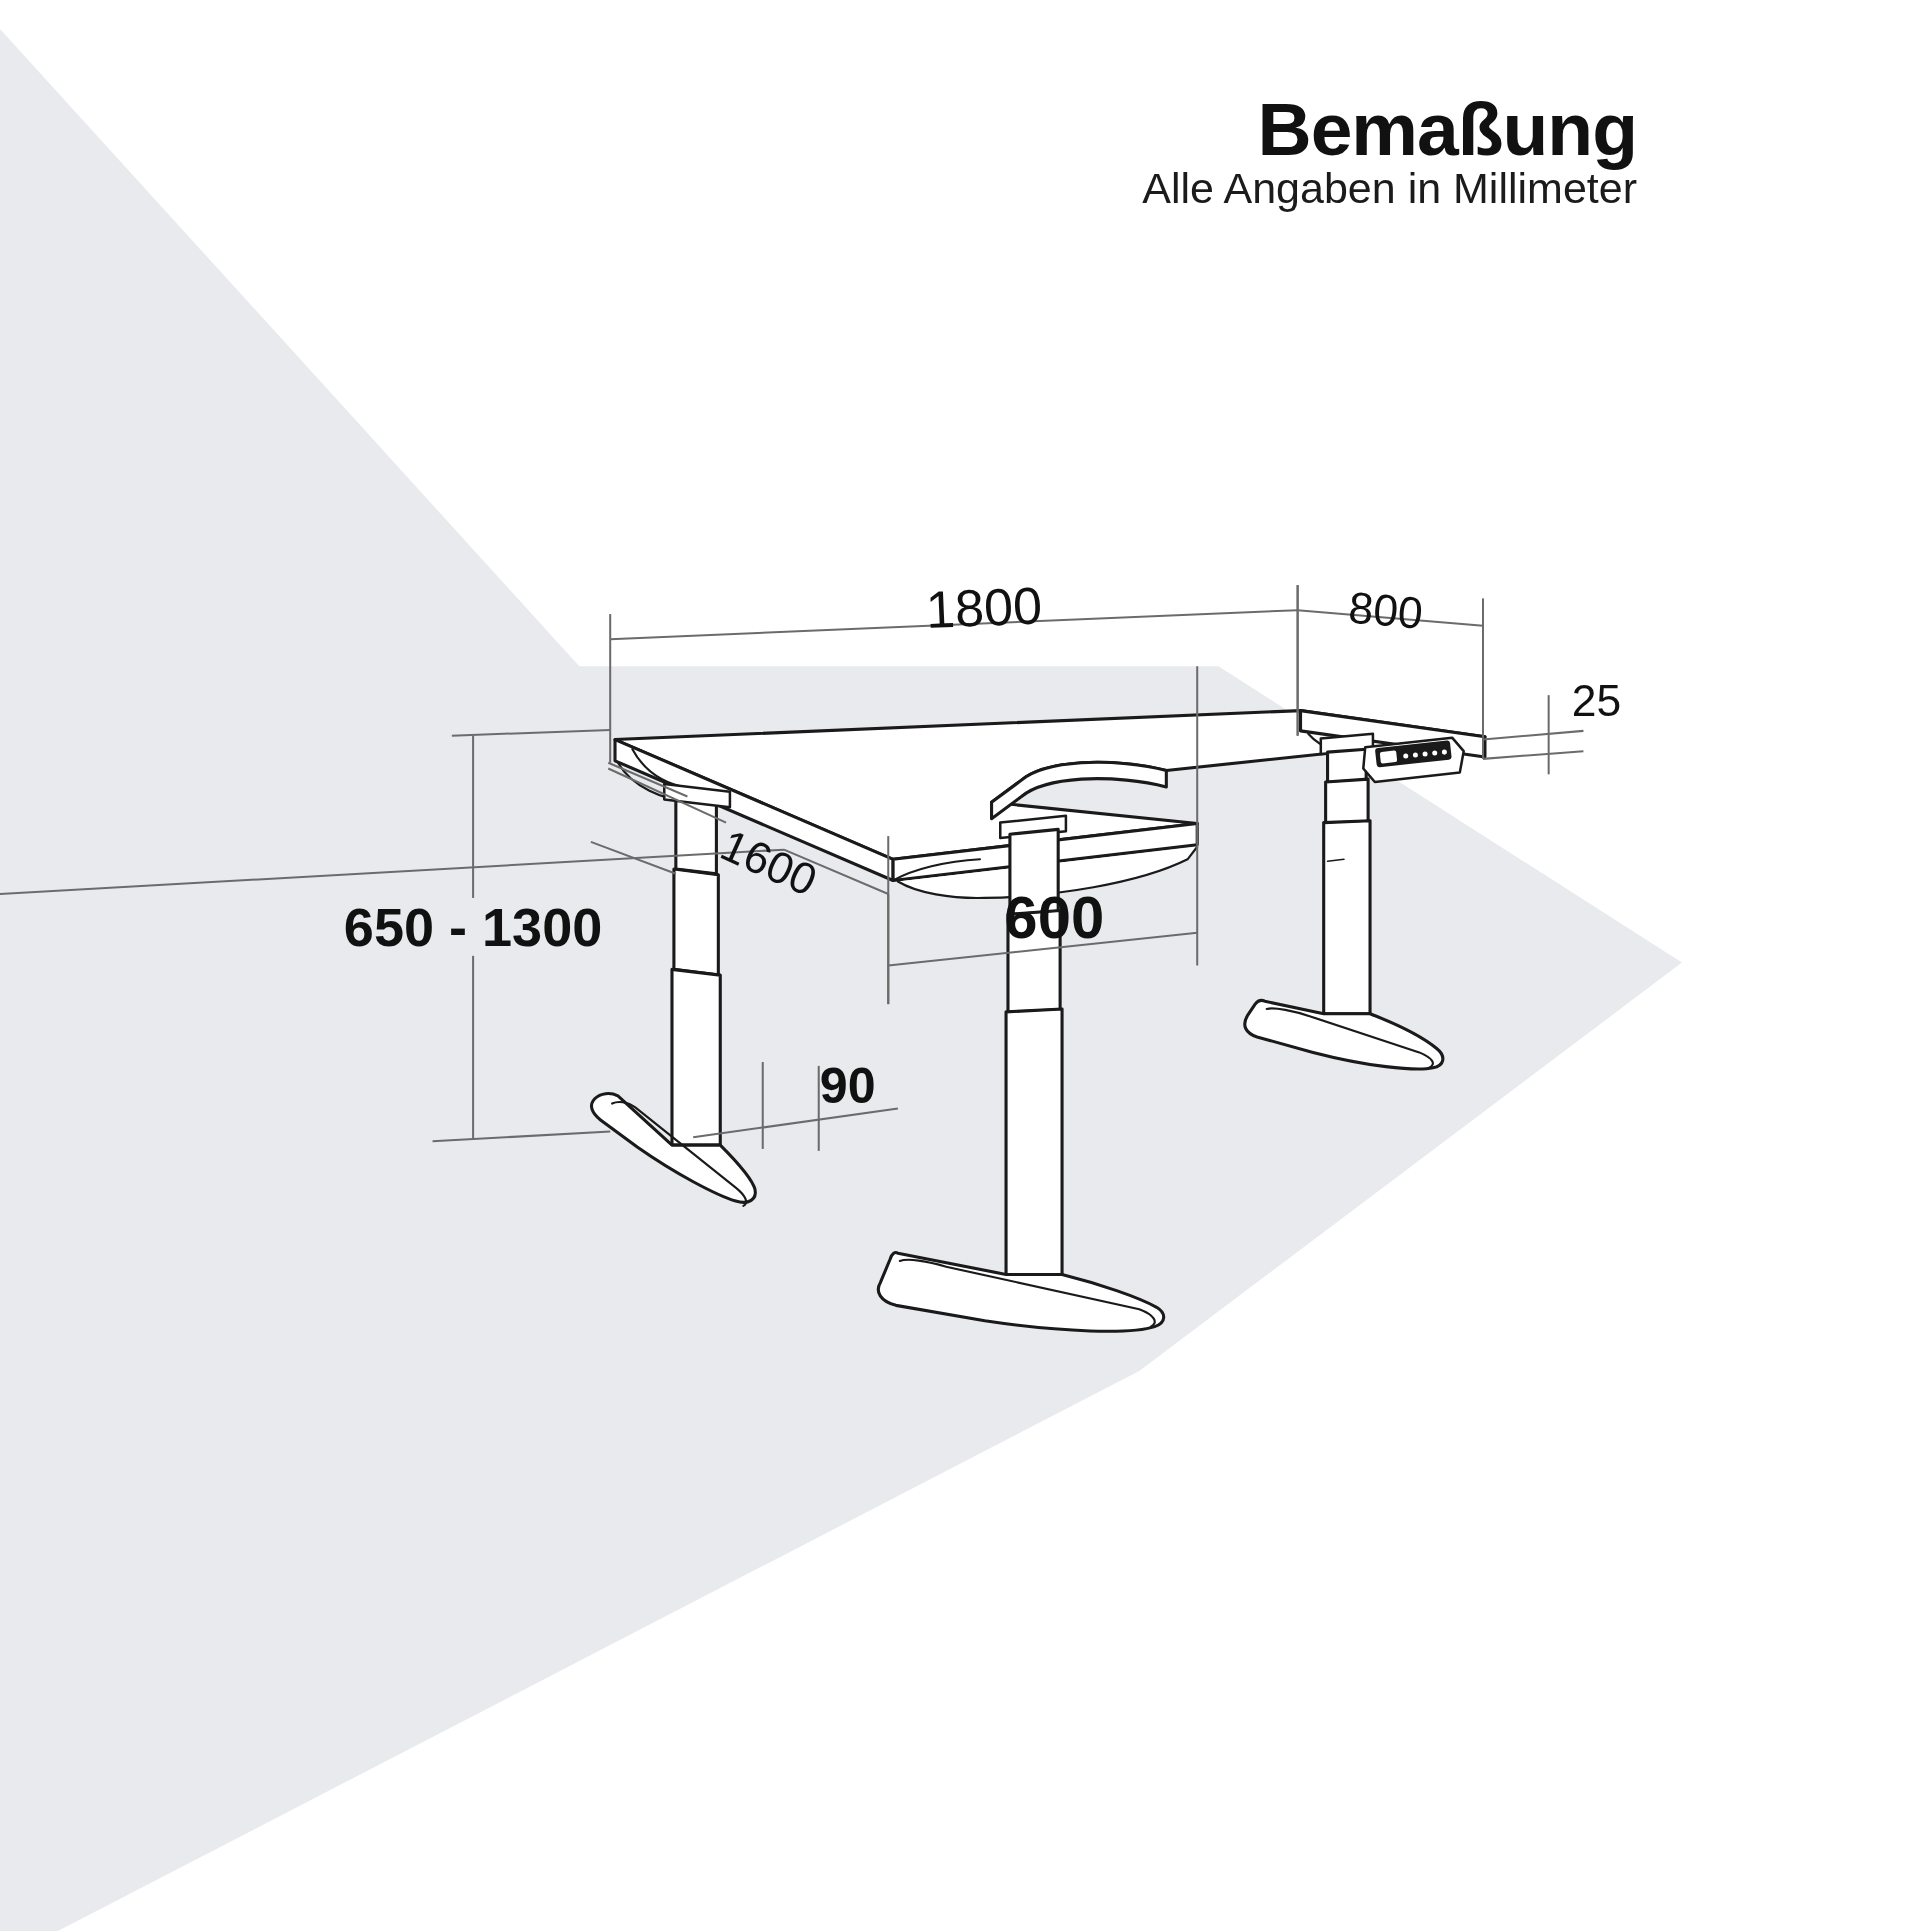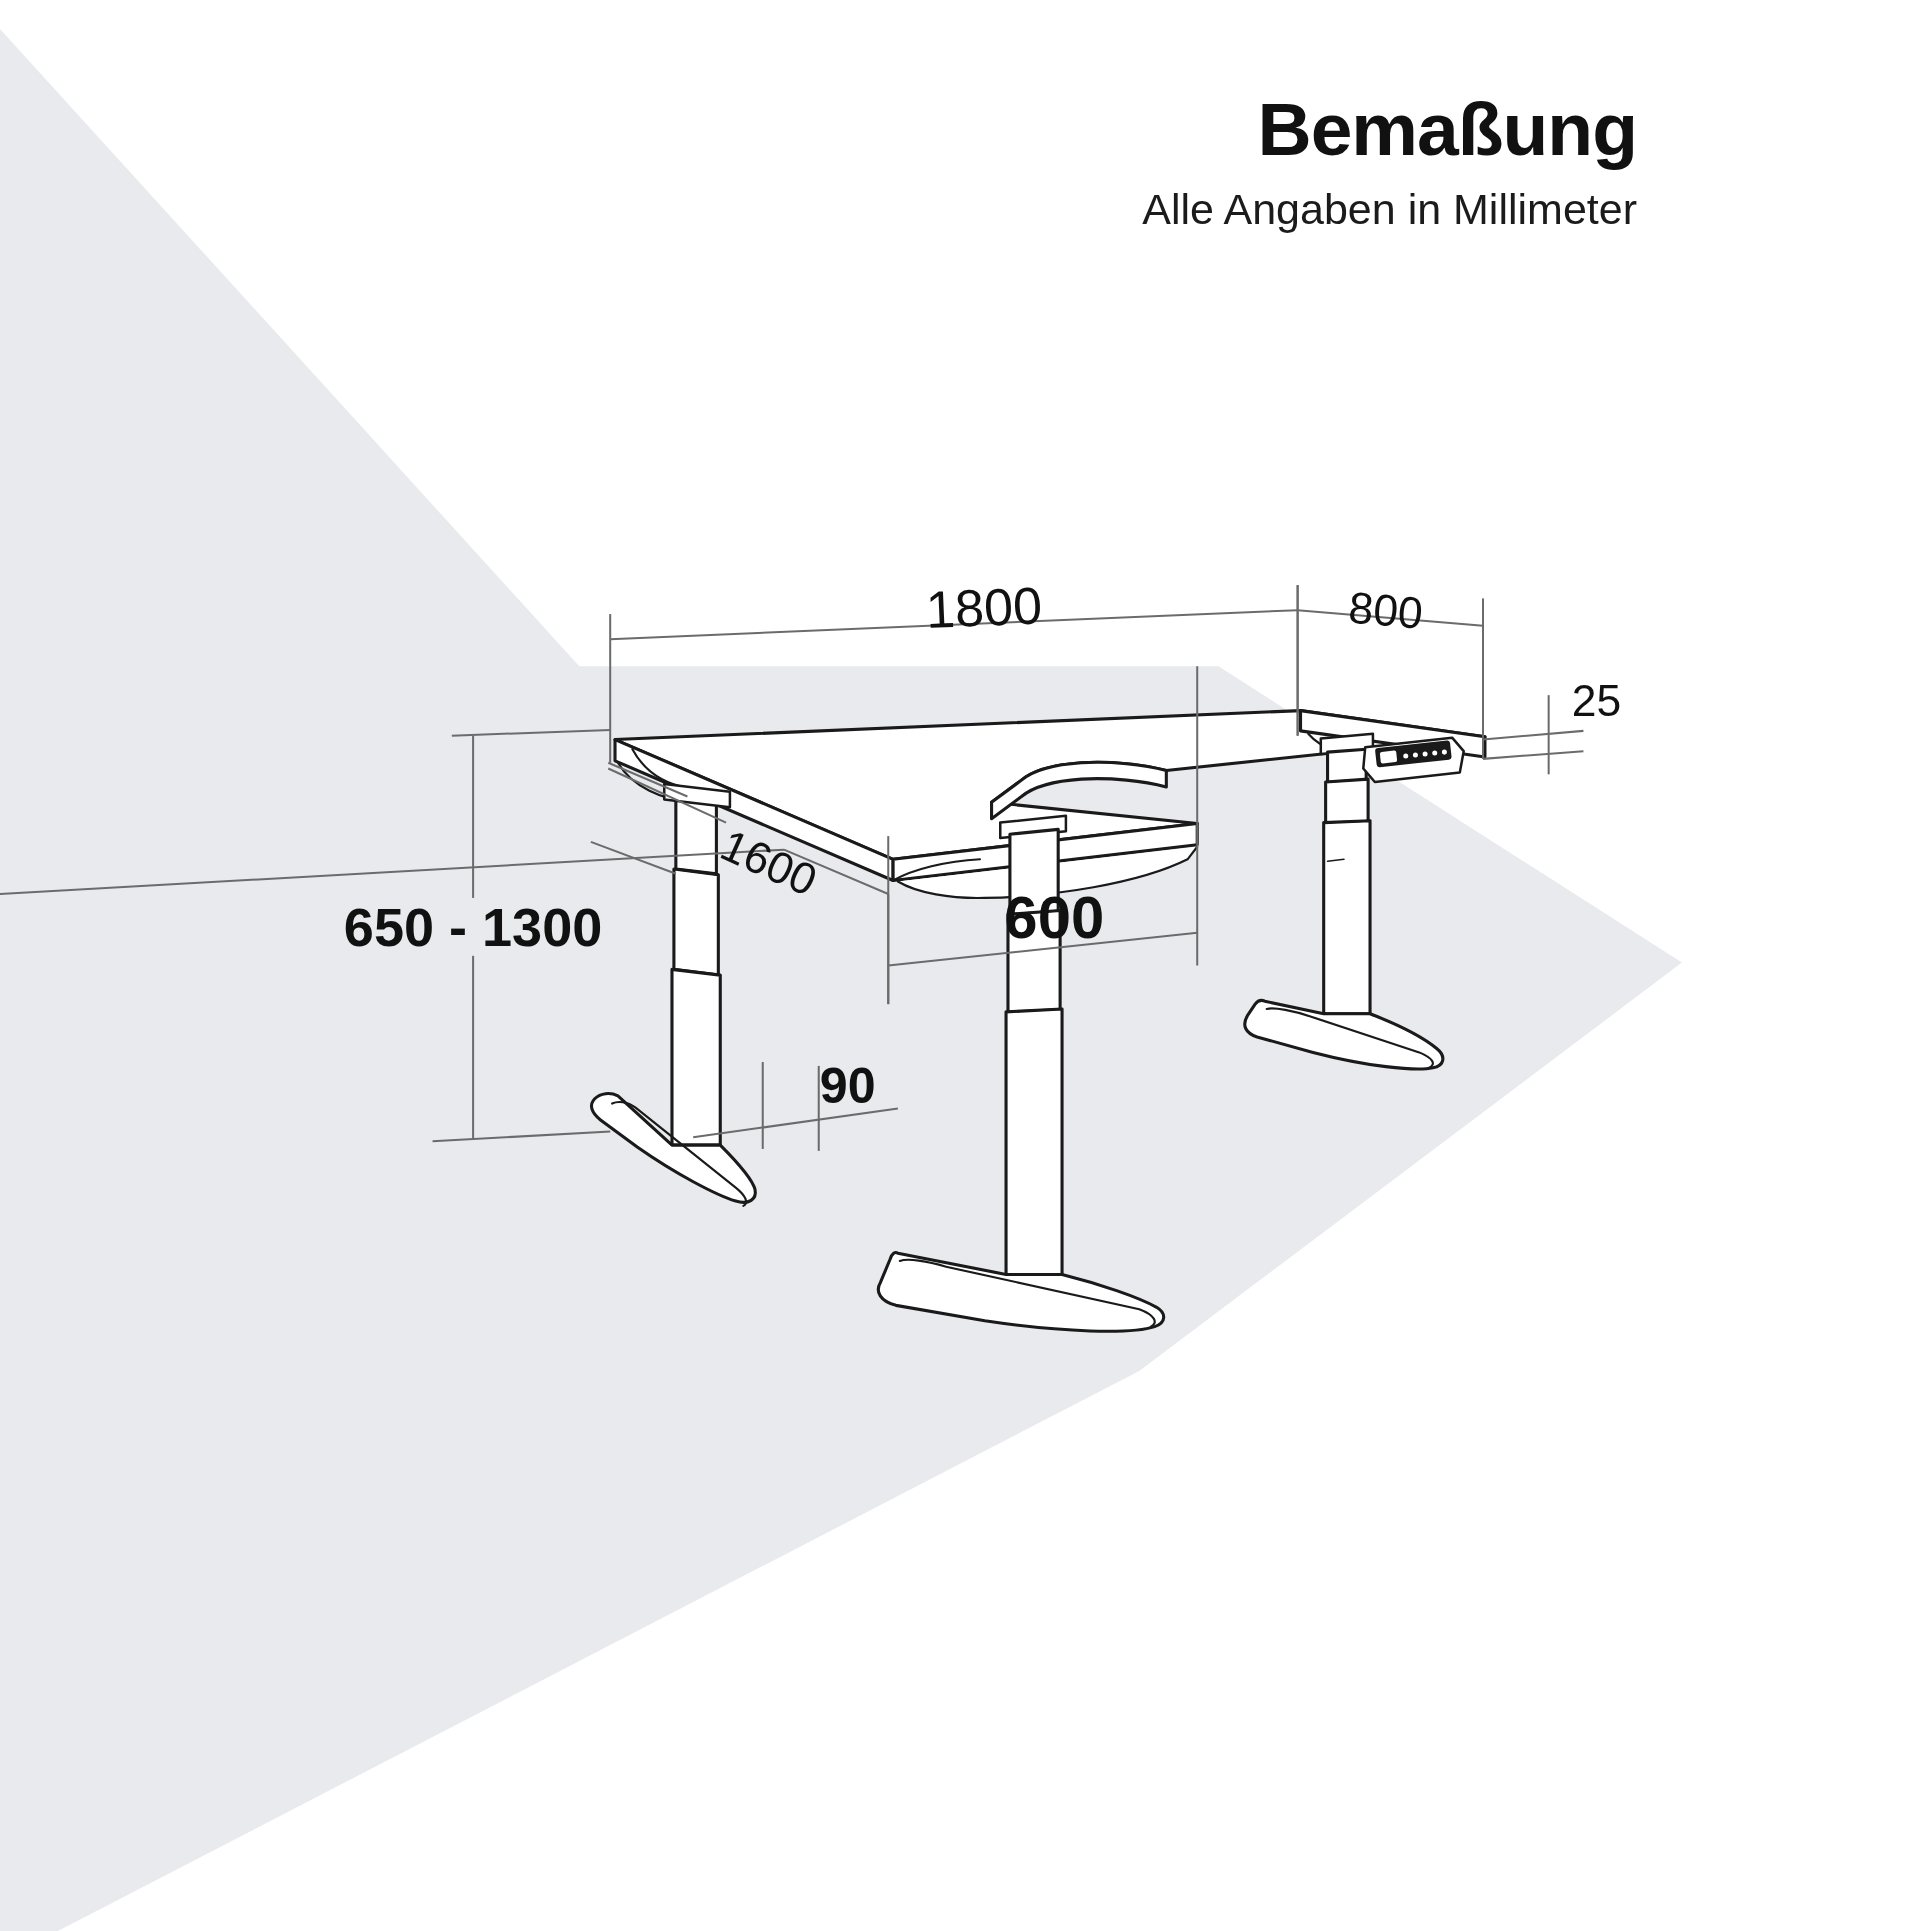--- a/index.html
+++ b/index.html
@@ -4,21 +4,21 @@
 <style>
   html,body{margin:0;padding:0;background:#ffffff;}
   body{width:1931px;height:1931px;overflow:hidden;
        font-family:"Liberation Sans","DejaVu Sans",sans-serif;}
   #stage{position:relative;width:1931px;height:1931px;background:#ffffff;}
   #drawing{position:absolute;inset:0;width:1931px;height:1931px;}
   .titleblock{position:absolute;left:0;top:92px;width:1637px;text-align:right;
               pointer-events:none;}
   .title{font-size:75px;font-weight:bold;color:#111111;letter-spacing:-1px;
          line-height:1.0;font-stretch:condensed;}
-  .subtitle{font-size:43px;font-weight:400;color:#1b1b1b;margin-top:21px;
+  .subtitle{font-size:43px;font-weight:400;color:#1b1b1b;
             line-height:1.0;}
   .dimtxt{font-family:"Liberation Sans","DejaVu Sans",sans-serif;fill:#111111;}
 </style>
 </head>
 <body>
 
 <div id="stage">
 
   <svg id="drawing" viewBox="0 0 2000 2000" xmlns="http://www.w3.org/2000/svg">
 

